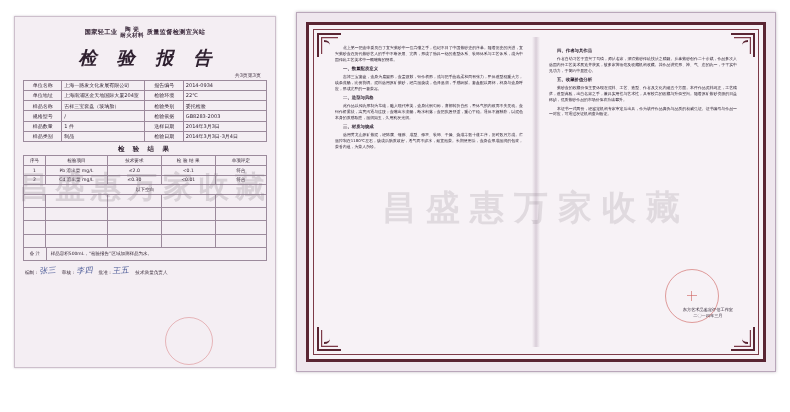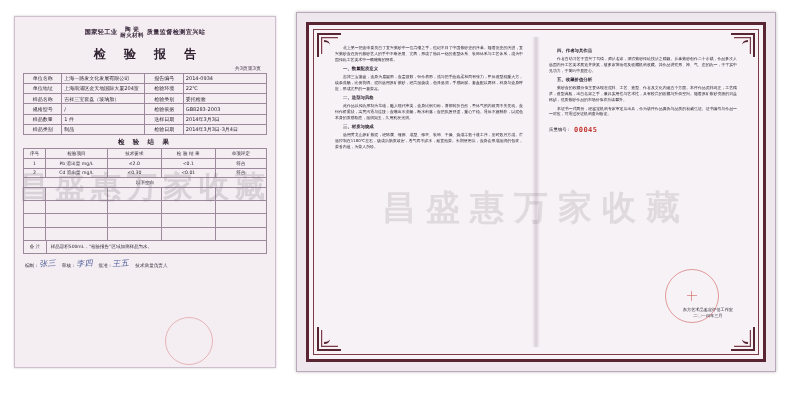--- a/index.html
+++ b/index.html
@@ -47,26 +47,27 @@
   }
   .rpt-org .stack {
     display: flex;
     flex-direction: column;
     line-height: 1.05;
     font-size: 5.6px;
     text-align: center;
   }
   .rpt-title {
     text-align: center;
-    font-size: 12px;
+    font-size: 18px;
     letter-spacing: 7px;
     font-weight: bold;
     margin: 7px 0 2px 0;
     color: #2f2130;
     text-indent: 7px;
+    font-style: italic;
   }
   .rpt-pages {
     text-align: right;
     font-size: 5px;
     color: #4a3a4a;
     padding-right: 6px;
     margin-bottom: 2px;
   }
   table.rpt {
     width: 100%;
@@ -497,24 +498,20 @@
           <p>选用黄龙山原矿紫泥，经陈腐、锤炼、成型、修坯、装饰、干燥、烧成等数十道工序，历时数月方成。窑温控制在1180℃左右，烧成后胎质致密，透气而不渗水，最宜泡茶。长期使用后，壶身会形成温润的包浆，茶香内蕴，为茶人所珍。</p>
         </div>
 
         <div class="col">
           <h4>四、作者与其作品</h4>
           <p>作者自幼习艺于宜兴丁蜀镇，师从名家，深得紫砂传统技法之精髓。从事紫砂创作二十余载，作品多次入选国内外工艺美术展览并获奖，被多家博物馆及收藏机构收藏。其作品讲究形、神、气、态的统一，于平实中见功力，于简约中显匠心。</p>
           <h4>五、收藏价值分析</h4>
           <p>紫砂壶的收藏价值主要体现在泥料、工艺、造型、作者及文化内涵五个方面。本件作品泥料纯正，工艺精湛，造型典雅，出自名家之手，兼具实用性与艺术性，具有较高的收藏与升值空间。随着原矿紫砂资源的日益稀缺，优质紫砂作品的市场价值将持续攀升。</p>
           <p>本证书一式两份，经鉴定机构专家审定后出具，作为该件作品真伪与品质的权威凭证。证书编号与作品一一对应，可通过发证机构查询验证。</p>
 
-          <div class="cert-no-row">
-            <span>质量编号：</span>
-            <span class="cert-no-val">00045</span>
-          </div>
 
           <div class="issuer">
             <div>东方艺术品鉴定评估工作室</div>
             <div>二〇一四年三月</div>
           </div>
           <div class="seal"></div>
         </div>
 
       </div>
 

